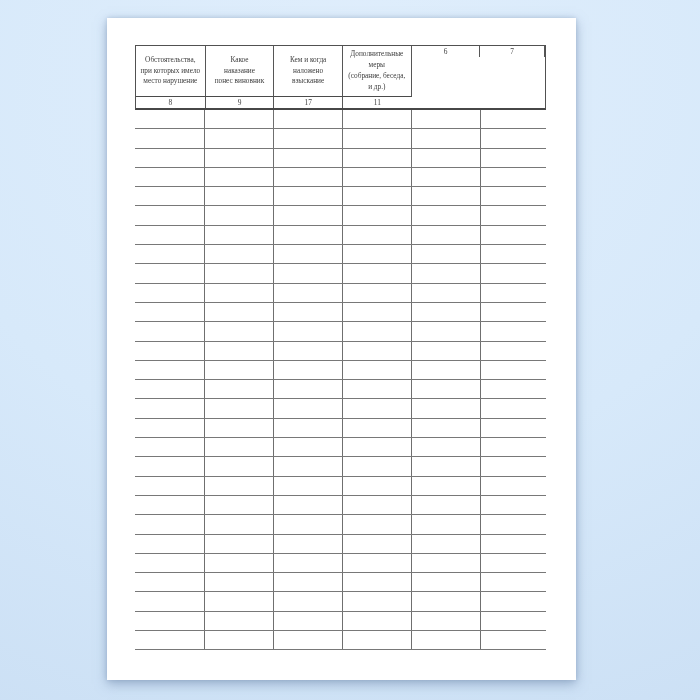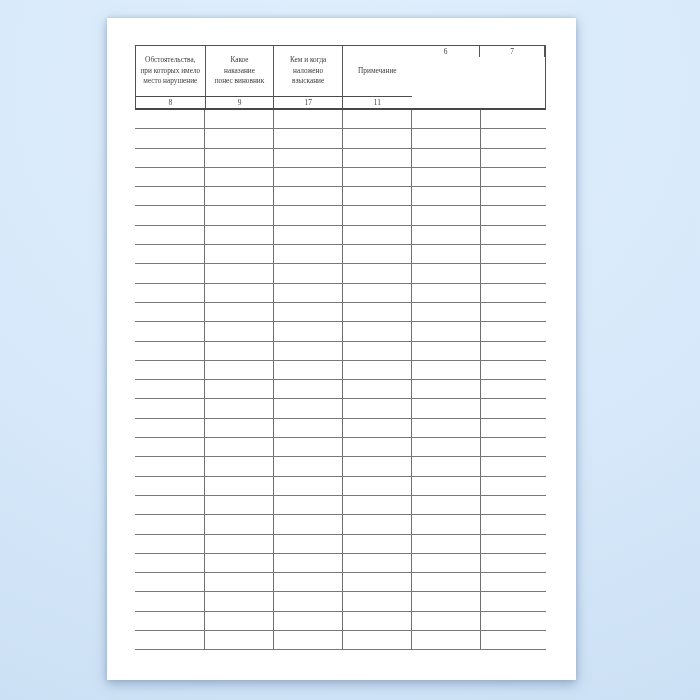--- a/index.html
+++ b/index.html
@@ -63,21 +63,24 @@
     <div class="thead">
       <div class="hcell">Обстоятельства,
 при которых имело
 место нарушение</div>
       <div class="hcell">Какое
 наказание
 понес виновник</div>
       <div class="hcell">Кем и когда
 наложено
 взыскание</div>
-      <div class="hcell last">Примечание</div>
+      <div class="hcell">Дополнительные
+меры
+(собрание, беседа,
+и др.)</div>
 
       <div class="ncell">6</div>
       <div class="ncell">7</div>
       <div class="ncell">8</div>
       <div class="ncell">9</div>
       <div class="ncell">17</div>
       <div class="ncell last">11</div>
     </div>
 
     <div class="tbody">

